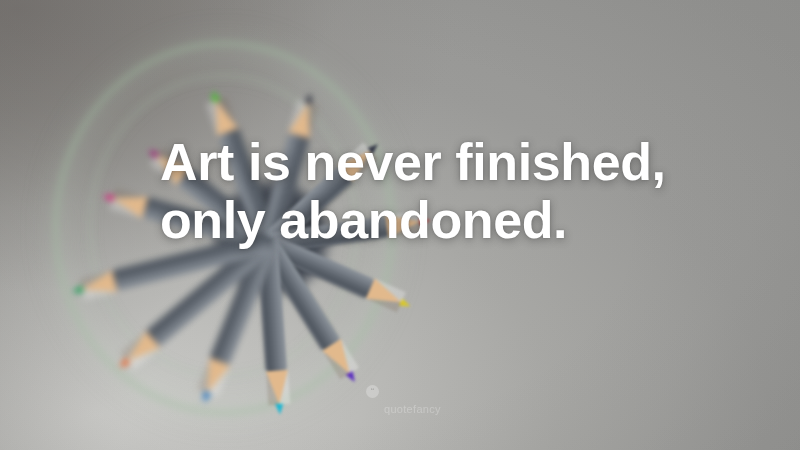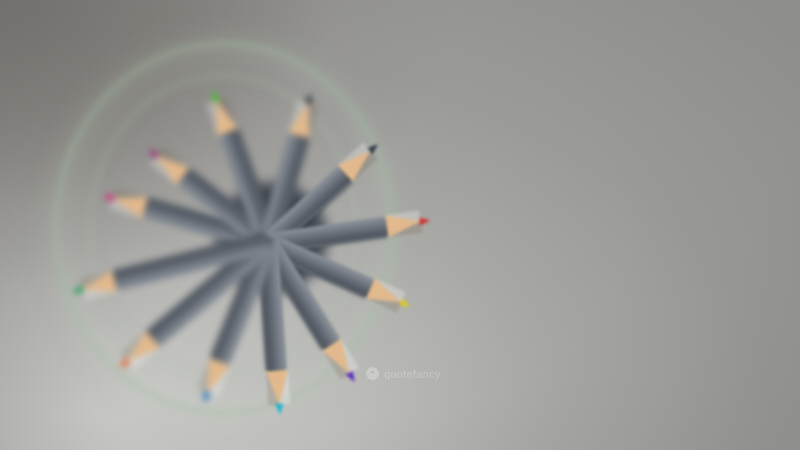--- a/index.html
+++ b/index.html
@@ -181,20 +181,21 @@
     justify-content: center;
     font-size: 8px;
     line-height: 1;
     color: #8e8e8c;
     font-weight: 700;
   }
   .wm-text {
     font-size: 11px;
     color: rgba(252,252,252,0.88);
     letter-spacing: 0.3px;
+    margin-top: 36px;
   }
 </style>
 </head>
 <body>
 
 <div id="stage">
 
   <div class="bg-base"></div>
   <div class="bg-warm"></div>
   <div class="bg-topright"></div>
@@ -261,20 +262,22 @@
       </div>
       <div class="pencil blur-mid" style="transform: rotate(166deg);">
         <div class="shaft" style="width: 158px;"></div>
         <div class="wood"></div>
         <div class="lead" style="border-left-color: rgb(16, 154, 78);"></div>
       </div>
     </div>
 
   <div class="bg-vignette"></div>
 
+  <div class="quote">Art is never finished,
+only abandoned.</div>
 
 
   <div class="watermark">
     <span class="wm-badge">“</span>
     <span class="wm-text">quotefancy</span>
   </div>
 
 </div>
 
 </body></html>

